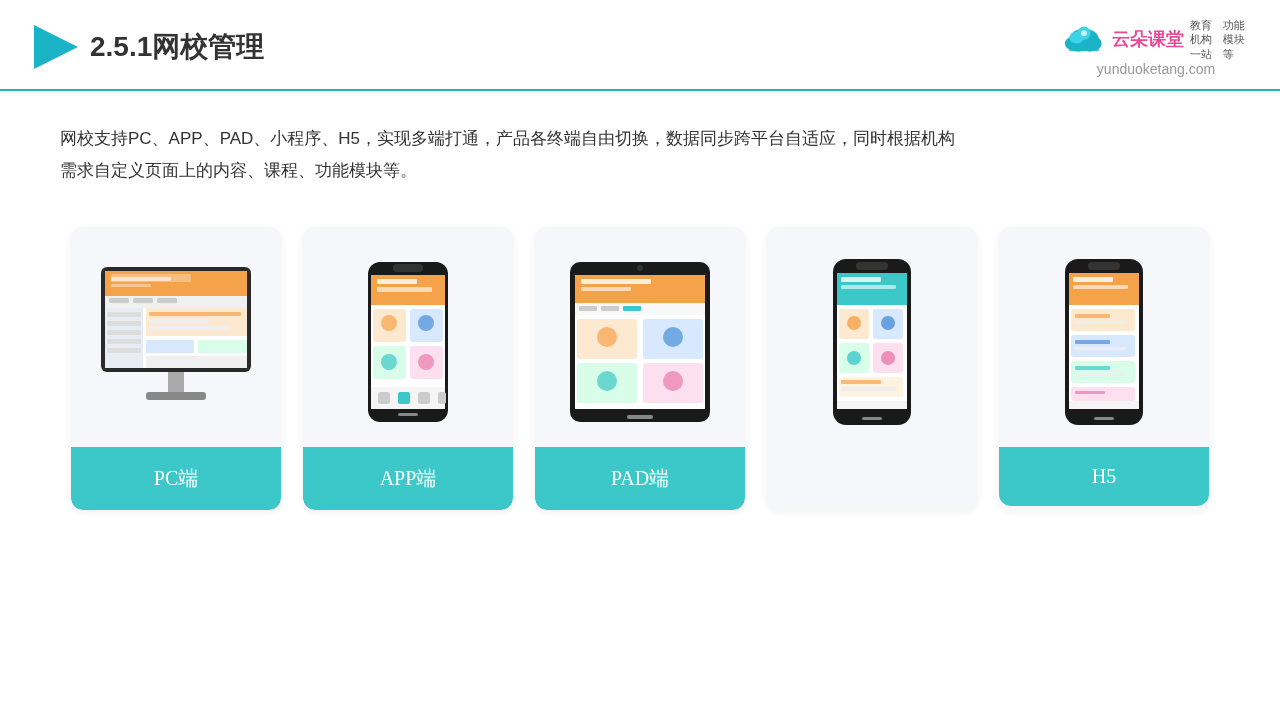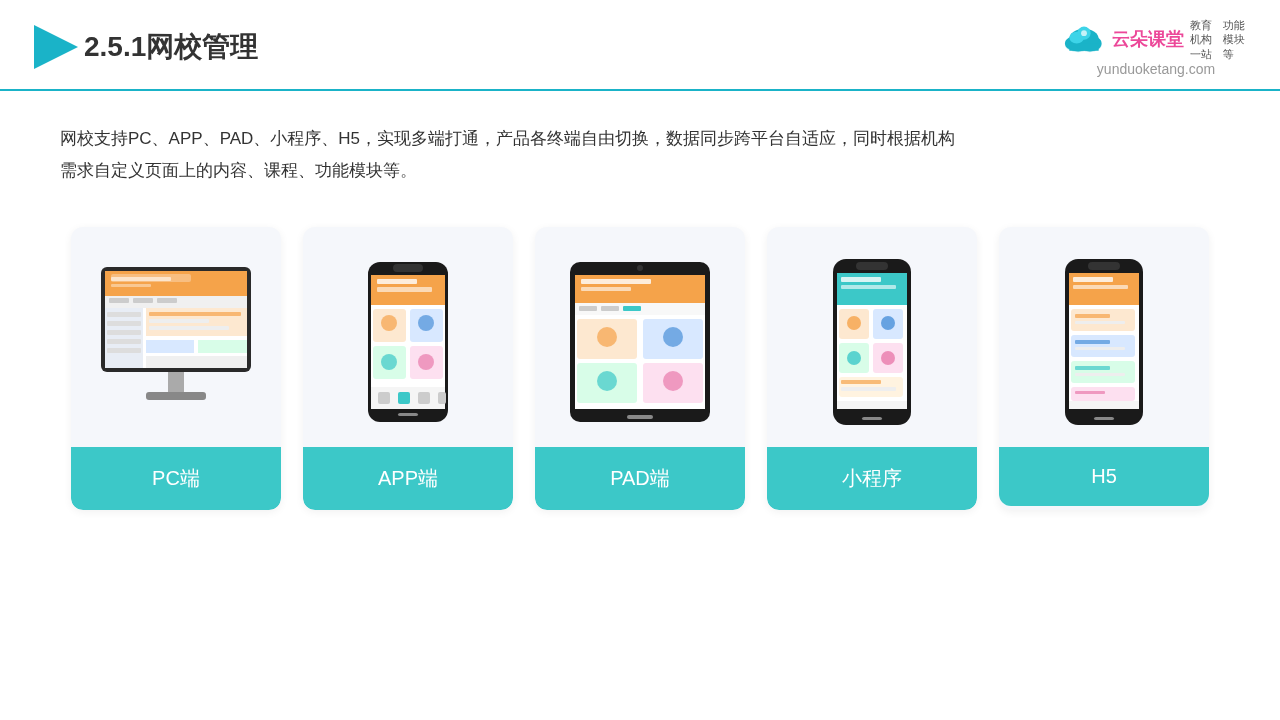--- a/index.html
+++ b/index.html
@@ -16,21 +16,21 @@
     .header {
       display: flex;
       align-items: center;
       justify-content: space-between;
       padding: 18px 30px 12px 30px;
       border-bottom: 2px solid #1ab3c8;
     }
     .header-left {
       display: flex;
       align-items: center;
-      gap: 2px;
+      gap: 8px;
     }
     .play-icon {
       width: 52px;
       height: 52px;
     }
     .page-title {
       font-size: 28px;
       font-weight: bold;
       color: #333;
     }
@@ -78,20 +78,21 @@
 
     .card {
       background: #f5f7fb;
       border-radius: 12px;
       width: 210px;
       display: flex;
       flex-direction: column;
       align-items: center;
       overflow: hidden;
       box-shadow: 0 2px 8px rgba(0,0,0,0.06);
+      font-family: Liberation Serif, serif;
     }
 
     .card-image-area {
       width: 100%;
       height: 220px;
       display: flex;
       align-items: center;
       justify-content: center;
       padding: 20px 10px 10px 10px;
     }
@@ -329,21 +330,20 @@
         <circle cx="26" cy="66" r="7" fill="#f5a34a" opacity="0.8"></circle>
         <circle cx="60" cy="66" r="7" fill="#4a90d9" opacity="0.8"></circle>
         <circle cx="26" cy="101" r="7" fill="#3cc8c8" opacity="0.8"></circle>
         <circle cx="60" cy="101" r="7" fill="#e87aab" opacity="0.8"></circle>
 
         <rect x="9" y="144" width="70" height="8" fill="#f5f5f5"></rect>
 
         <rect x="34" y="160" width="20" height="3" rx="2" fill="#888"></rect>
       </svg>
     </div>
-    <div class="card-label">小程序</div>
   </div>
 
   <div class="card">
     <div class="card-image-area">
 
       <svg class="device-h5phone" viewBox="0 0 88 170">
 
         <rect x="5" y="2" width="78" height="166" rx="13" ry="13" fill="#1a1a1a"></rect>
         <rect x="9" y="16" width="70" height="136" fill="#fff"></rect>
 

